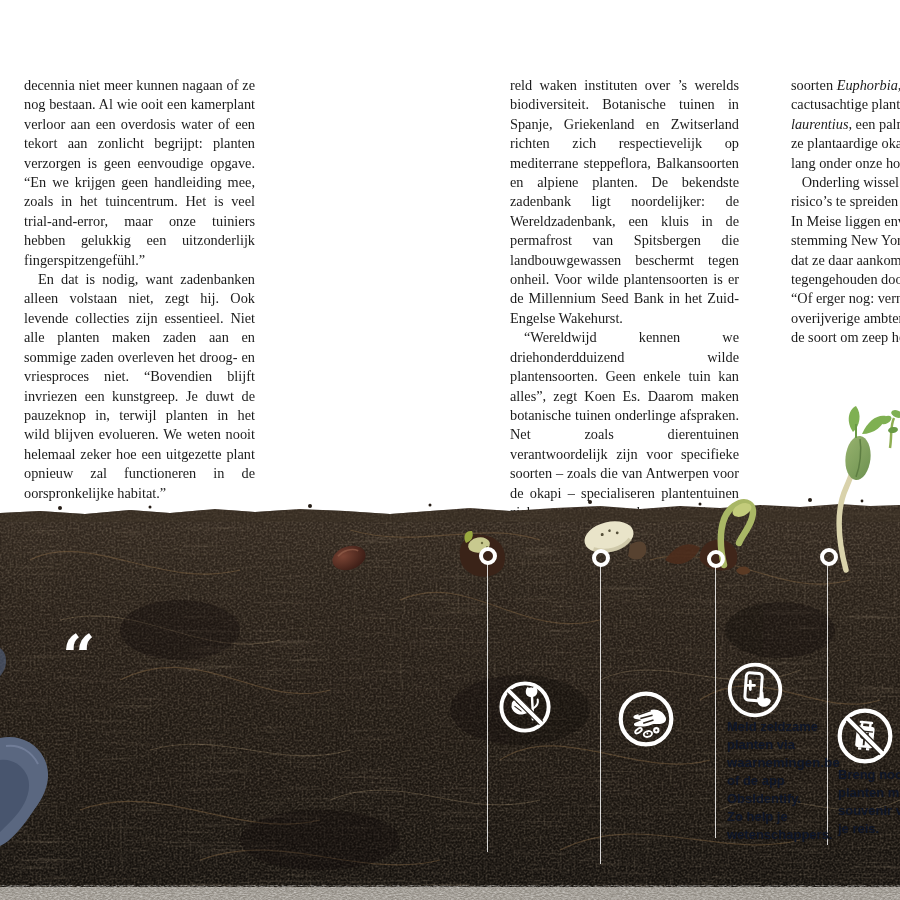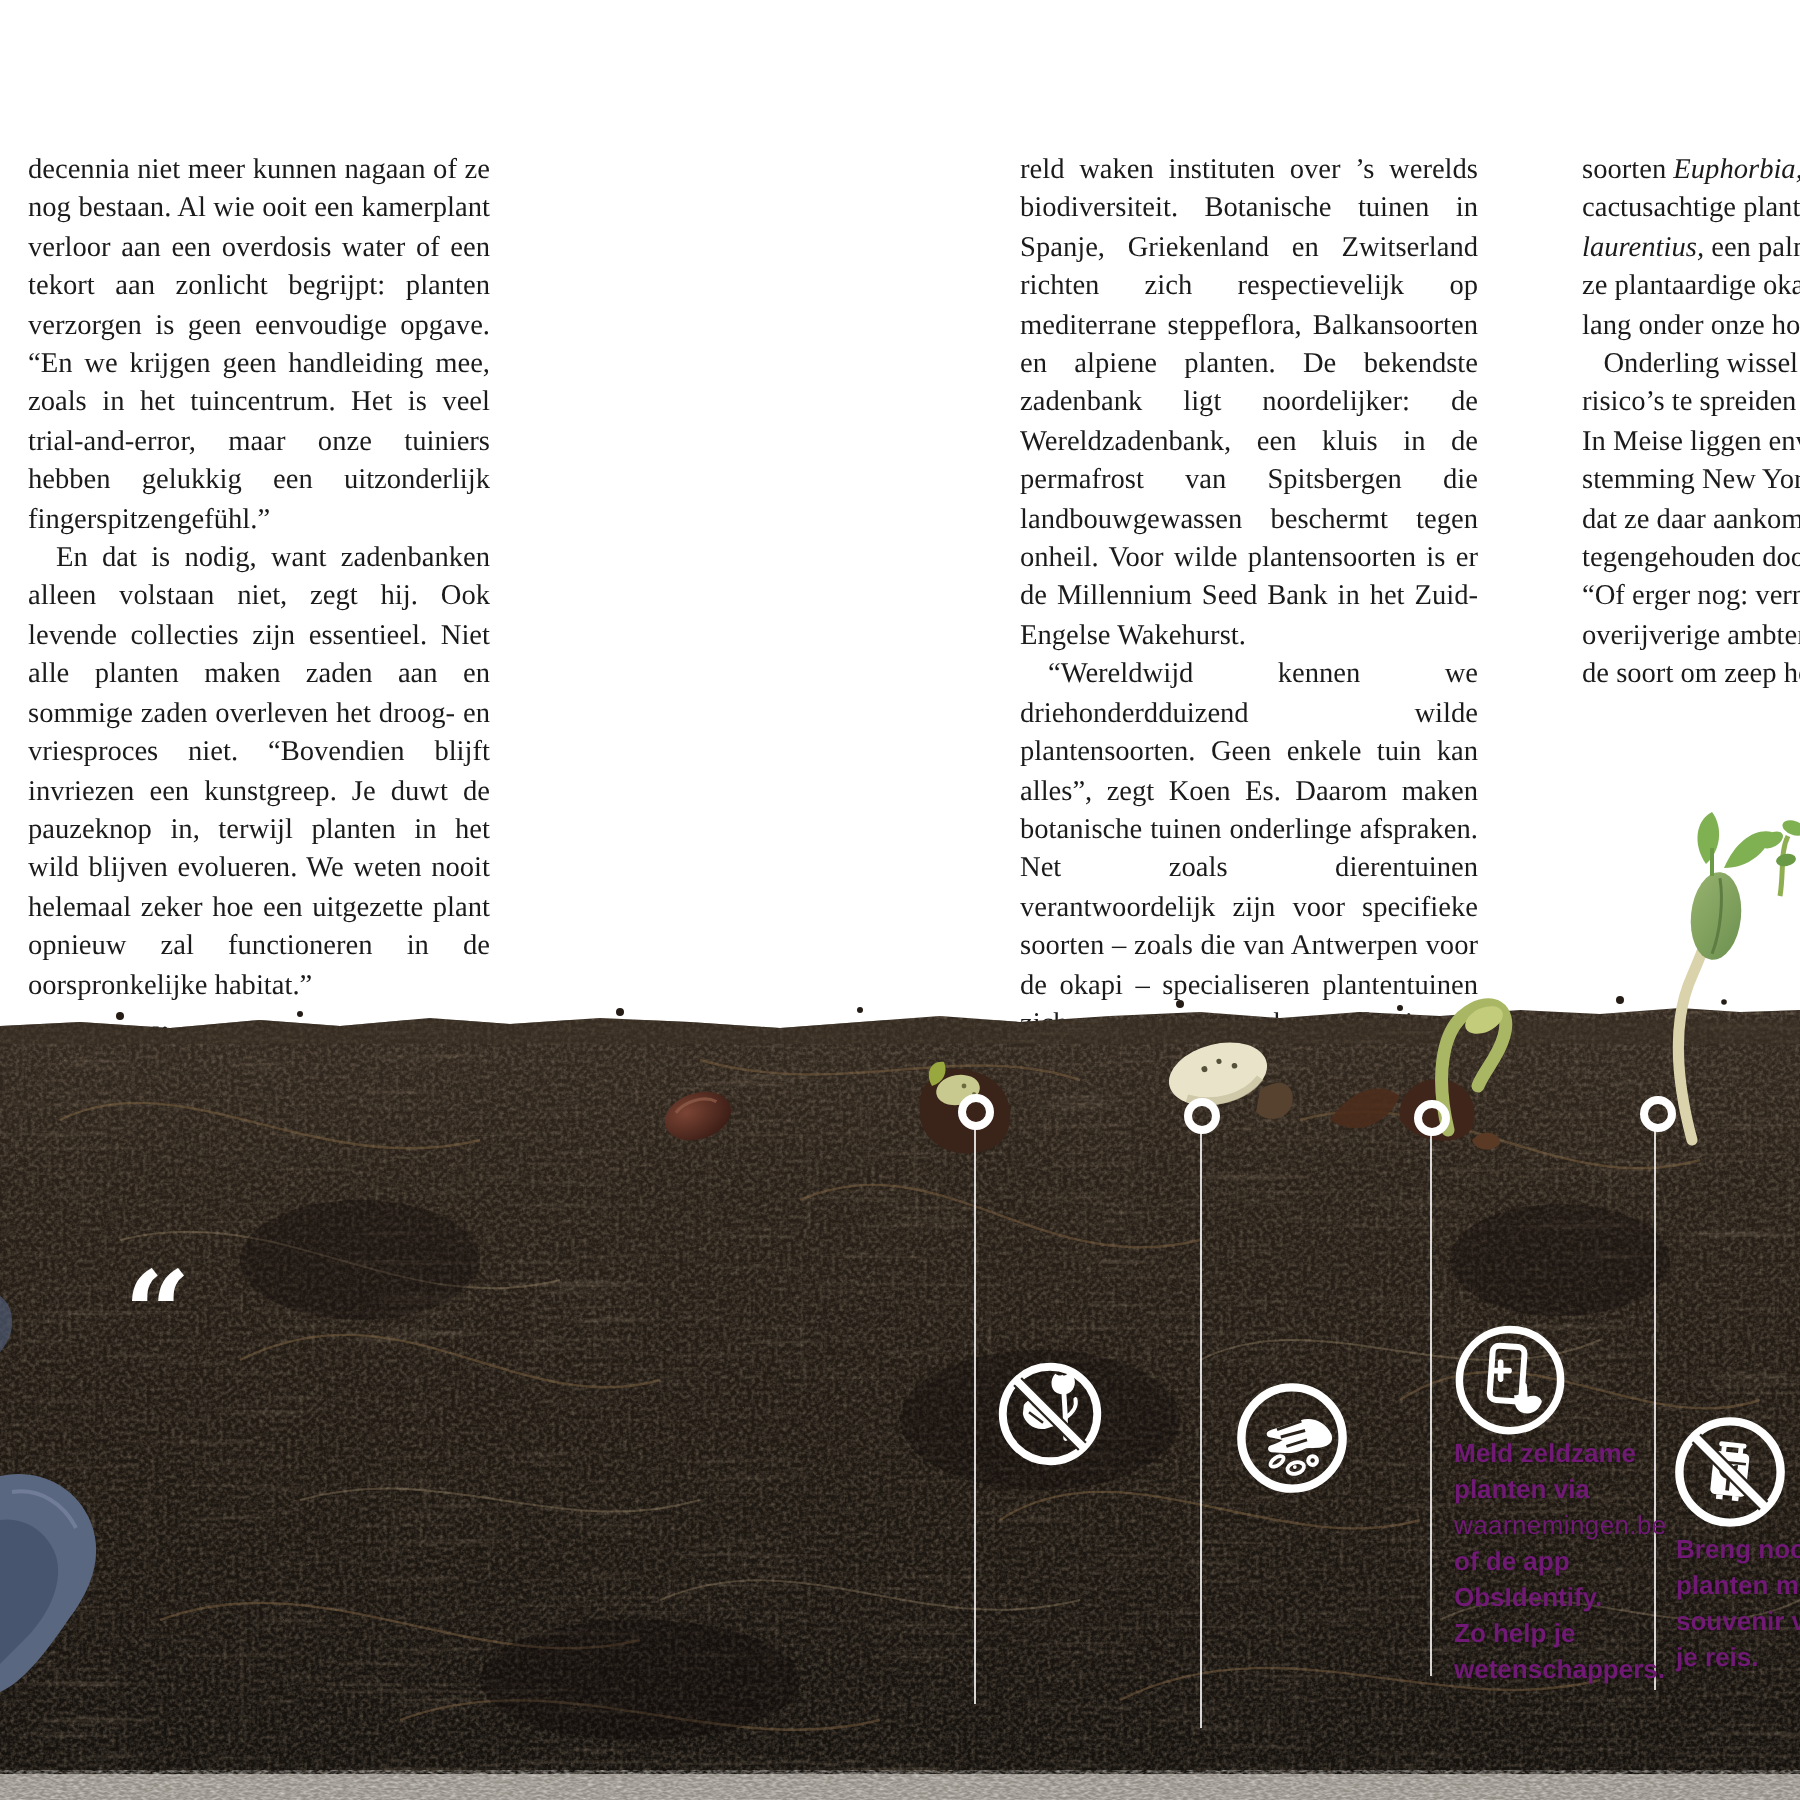--- a/index.html
+++ b/index.html
@@ -3,37 +3,37 @@
 <meta charset="utf-8">
 <style>
   html,body{margin:0;padding:0;background:#fff;}
   .page{position:relative;width:900px;height:900px;background:#ffffff;overflow:hidden;
         font-family:"Liberation Serif","DejaVu Serif",serif;}
   
   .col{position:absolute;top:76px;color:#1b1b1b;font-size:14.3px;line-height:19.4px;text-align:justify;}
   .col p{margin:0;}
   .col p.indent{text-indent:14px;}
   .col h3{margin:7px 0 1px 0;font-size:15.5px;line-height:19px;font-weight:700;color:#111;}
-  .col1{left:14px;width:231px;}
+  .col1{left:24px;width:231px;}
   .col2{left:510px;width:229px;}
   .col3{left:791px;width:178px;text-align:left;}
   .col3 .rest{white-space:pre-wrap;}
   .it{font-style:italic;}
   
   .scene{position:absolute;left:0;top:380px;width:900px;height:520px;}
   
   .quote{position:absolute;left:62px;top:638px;color:#fff;width:280px;}
   .quote-mark{display:block;font:700 58px/38px "DejaVu Serif",serif;letter-spacing:2px;}
   .quote-text{display:block;margin-top:12px;font:700 23px/25px "DejaVu Serif",serif;white-space:pre-line;}
   
   .marker-line{position:absolute;width:1px;background:rgba(255,255,255,.82);}
   .marker-ring{position:absolute;width:10px;height:10px;border:4px solid #fff;border-radius:50%;}
   .info-icon{position:absolute;}
-  .caption{position:absolute;color:#701a75;font:700 13px/18px "Liberation Sans",sans-serif;white-space:pre-line;text-shadow:0 0 2px rgba(0,0,0,.45);}
-  .caption b{font-weight:400;letter-spacing:.2px;}
+  .caption{position:absolute;color:#0f172a;font:700 13px/18px "Liberation Sans",sans-serif;white-space:pre-line;text-shadow:0 0 2px rgba(0,0,0,.45);}
+  .caption b{font-weight:700;letter-spacing:.2px;}
   svg .wl{stroke:#fff;fill:none;stroke-linecap:round;stroke-linejoin:round;}
 </style>
 </head>
 <body>
 
 <div class="page">
 
   <div class="col col1">
     <p>decennia niet meer kunnen nagaan of ze nog bestaan. Al wie ooit een kamerplant verloor aan een overdosis water of een tekort aan zonlicht begrijpt: planten verzorgen is geen eenvoudige opgave. “En we krijgen geen handleiding mee, zoals in het tuincentrum. Het is veel trial-and-error, maar onze tuiniers hebben gelukkig een uitzonderlijk fingerspitzengefühl.”</p>
     <p class="indent">En dat is nodig, want zadenbanken alleen volstaan niet, zegt hij. Ook levende collecties zijn essentieel. Niet alle planten maken zaden aan en sommige zaden overleven het droog- en vriesproces niet. “Bovendien blijft invriezen een kunstgreep. Je duwt de pauzeknop in, terwijl planten in het wild blijven evolueren. We weten nooit helemaal zeker hoe een uitgezette plant opnieuw zal functioneren in de oorspronkelijke habitat.”</p>

